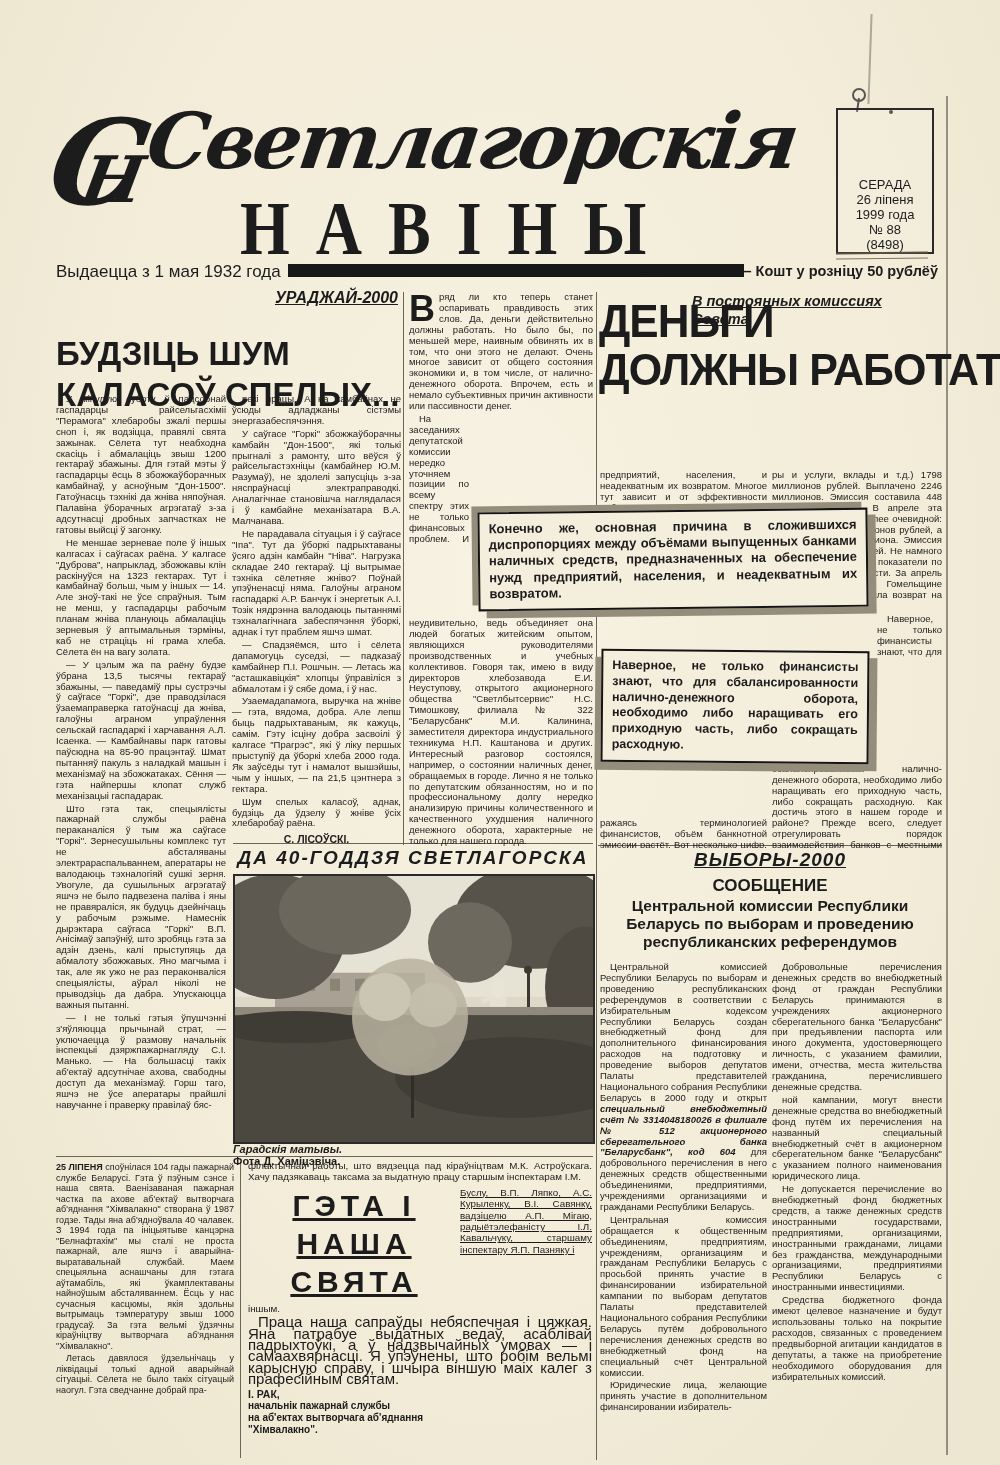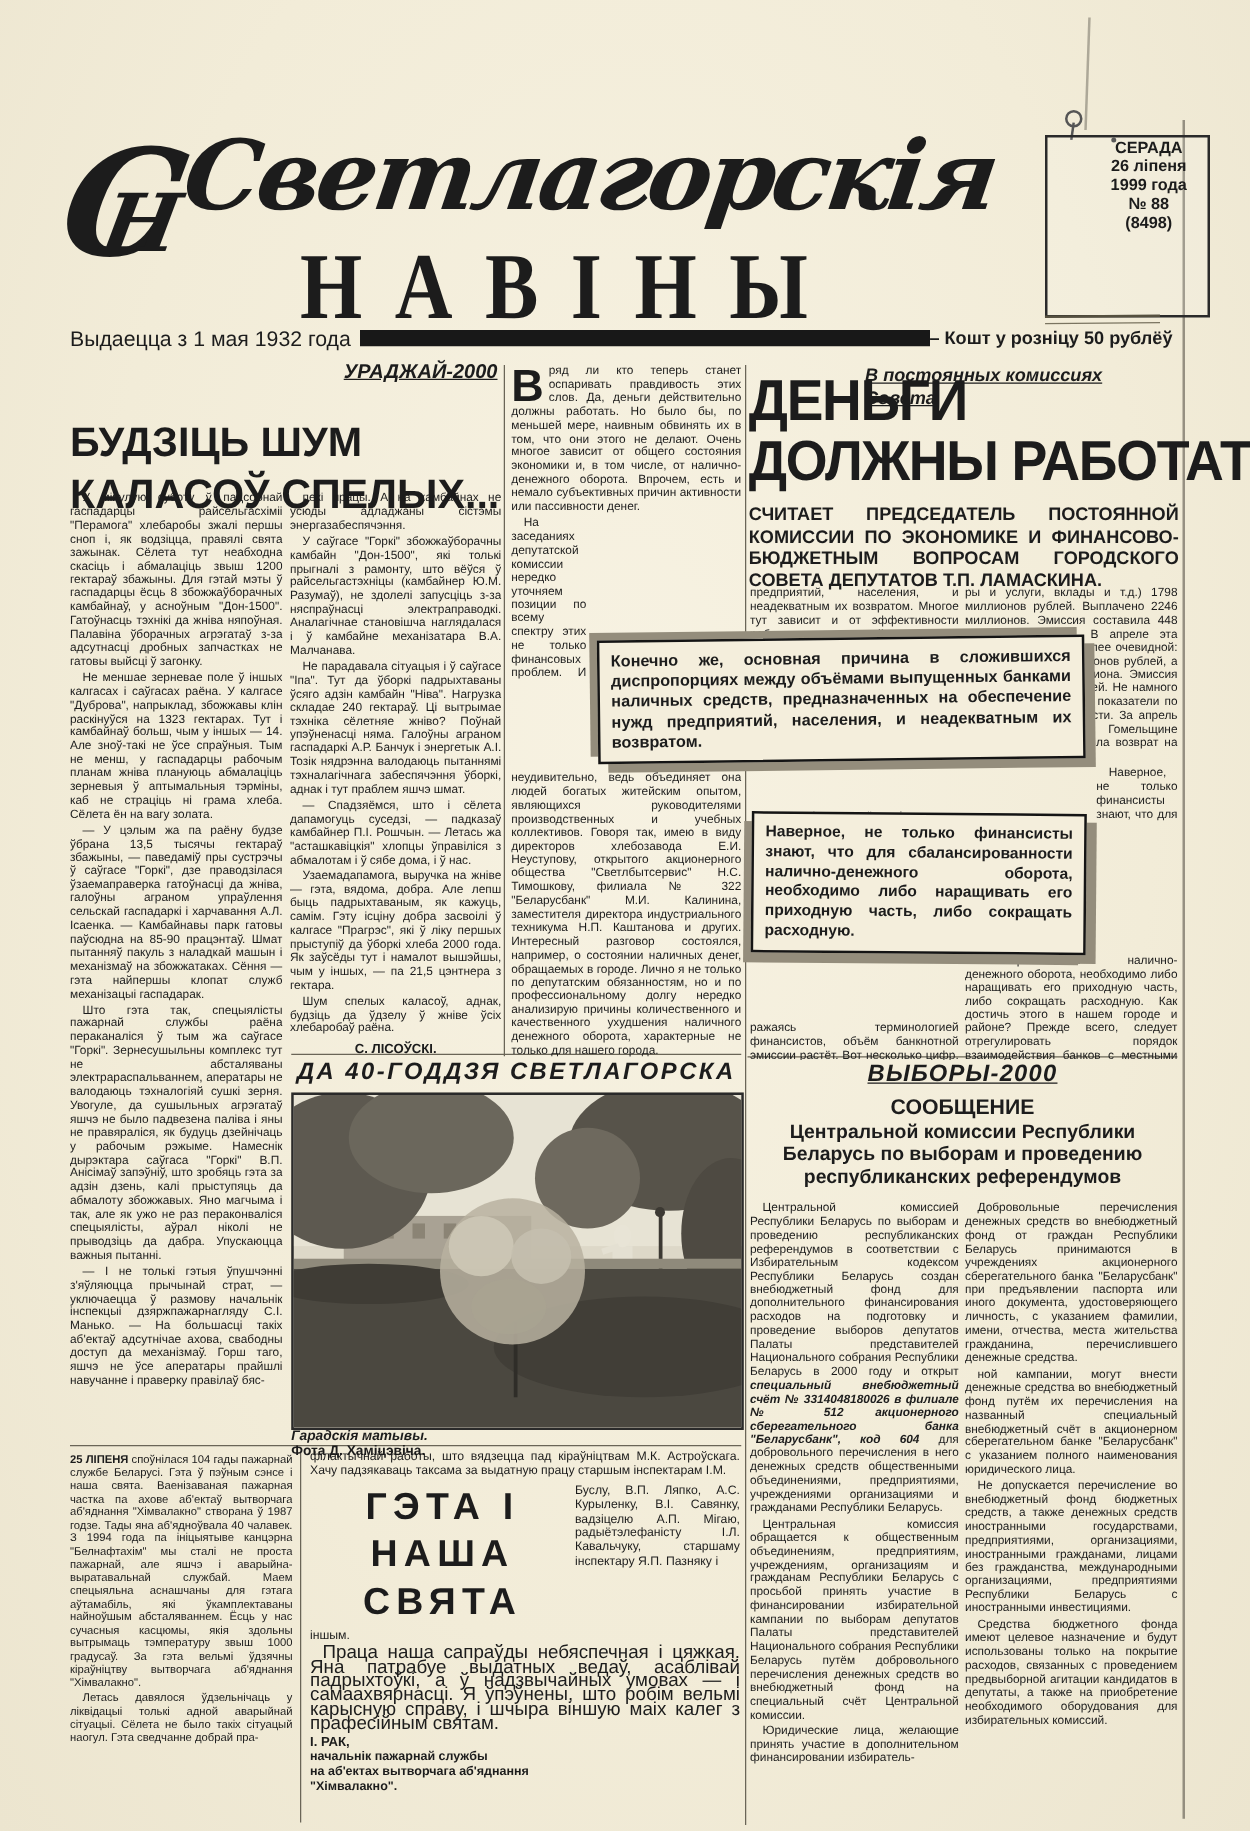--- a/index.html
+++ b/index.html
@@ -14,22 +14,22 @@
   
   .monogram{position:absolute;left:52px;top:104px;font-family:"DejaVu Serif",serif;
     font-style:italic;font-weight:bold;font-size:118px;line-height:1;transform:skewX(-10deg);}
   .monogram .n2{position:absolute;left:34px;top:44px;font-size:64px;}
   .title-script{position:absolute;left:148px;top:96px;width:680px;
     font-family:"DejaVu Serif",serif;font-style:italic;font-weight:bold;font-size:77px;
     letter-spacing:-3px;transform:skewX(-8deg);white-space:nowrap;}
   .title-caps{position:absolute;left:240px;top:186px;font-family:"Liberation Serif",serif;
     font-weight:bold;font-size:64px;letter-spacing:26px;transform:scaleY(1.18);transform-origin:top left;white-space:nowrap;}
   .datebox{position:absolute;left:836px;top:108px;width:94px;height:142px;border:2px solid #2a2a2a;
-    display:flex;flex-direction:column;justify-content:flex-start;align-items:center;
-    font-weight:bold;font-size:13px;text-align:center;background:rgba(255,255,255,.12);padding-left:34px;}
+    display:flex;flex-direction:column;justify-content:flex-end;align-items:center;
+    font-weight:normal;font-size:13px;text-align:center;background:rgba(255,255,255,.12);}
   .pin{position:absolute;left:852px;top:88px;width:10px;height:10px;border:2px solid #555;border-radius:50%;}
   .pin:after{content:"";position:absolute;left:3px;top:8px;width:2px;height:14px;background:#555;transform:rotate(8deg);}
   .dot{position:absolute;left:889px;top:110px;width:4px;height:4px;background:#444;border-radius:50%;}
   .dbl-line{position:absolute;left:836px;top:252px;width:92px;height:4px;
     border-top:2px solid #55503f;border-bottom:1px solid #7a7460;transform:rotate(-.6deg);}
   .founded{position:absolute;left:56px;top:262px;font-size:17px;}
   .blackbar{position:absolute;left:288px;top:264px;width:456px;height:13px;background:#181818;}
   .price{position:absolute;right:62px;top:263px;font-size:14.5px;font-weight:bold;}
 
   
@@ -72,21 +72,21 @@
   .caption-row{position:absolute;left:233px;top:1143px;width:358px;display:flex;justify-content:space-between;
     font-size:11px;font-weight:bold;flex-direction:column;}
   .caption-row .cap{font-style:italic;}
 
   
   .fire-left{left:56px;top:1162px;width:178px;height:298px;}
   .fire-left p{font-size:9px;line-height:10.5px;}
   .lead-bold{font-weight:bold;}
   .fire-right{position:absolute;left:248px;top:1160px;width:344px;}
   .fire-intro{font-size:9.8px;line-height:11.4px;text-align:justify;margin:0;}
-  .fire-mid{display:flex;margin-top:4px;}
+  .fire-mid{display:flex;margin-top:4px;text-decoration:underline;}
   .fire-headline{width:212px;font-size:30px;line-height:38px;font-weight:800;letter-spacing:5px;text-align:center;}
   .fire-names{width:132px;font-size:9.8px;line-height:11.4px;text-align:justify;}
   .fire-after{font-size:9.8px;line-height:11.4px;margin:2px 0 0 0;}
   .fire-p{font-size:15px;line-height:11.4px;text-align:justify;text-indent:10px;margin:2px 0 0 0;}
   .fire-sig{margin-top:3px;font-size:10px;line-height:12px;font-weight:bold;}
   .fire-sig .nm{font-size:10.5px;}
 
   
   .elect-kicker{position:absolute;left:598px;top:849px;width:344px;text-align:center;
     font-size:19px;font-weight:800;font-style:italic;letter-spacing:1px;text-decoration:underline;}
@@ -155,21 +155,20 @@
       </div>
     <div class="sig">С. ЛІСОЎСКІ.</div>
   </div>
 
   <div class="money-kicker kicker">
     <div>В постоянных комиссиях</div>
     <div>Совета</div>
   </div>
   <div class="money-h1">ДЕНЬГИ</div>
   <div class="money-h2">ДОЛЖНЫ РАБОТАТЬ, —</div>
-  <div class="money-sub">СЧИТАЕТ ПРЕДСЕДАТЕЛЬ ПОСТОЯННОЙ КОМИССИИ ПО ЭКОНОМИКЕ И ФИНАНСОВО-БЮДЖЕТНЫМ ВОПРОСАМ ГОРОДСКОГО СОВЕТА ДЕПУТАТОВ Т.П. ЛАМАСКИНА.</div>
 
   <div class="col bodytext" style="left:409px;top:292px;width:184px;height:556px;">
     <p style="text-indent:0;"><span class="dropcap">В</span><span>ряд ли кто теперь станет оспаривать правдивость этих слов. Да, деньги действительно должны работать. Но было бы, по меньшей мере, наивным обвинять их в том, что они этого не делают. Очень многое зависит от общего состояния экономики и, в том числе, от налично-денежного оборота. Впрочем, есть и немало субъективных причин активности или пассивности денег.</span></p>
     <p><span class="spacer-r"></span><span>На заседаниях депутатской комиссии нередко уточняем позиции по всему спектру этих не только финансовых проблем. И неудивительно, ведь объединяет она людей богатых житейским опытом, являющихся руководителями производственных и учебных коллективов. Говоря так, имею в виду директоров хлебозавода Е.И. Неуступову, открытого акционерного общества "Светлбытсервис" Н.С. Тимошкову, филиала № 322 "Беларусбанк" М.И. Калинина, заместителя директора индустриального техникума Н.П. Каштанова и других. Интересный разговор состоялся, например, о состоянии наличных денег, обращаемых в городе. Лично я не только по депутатским обязанностям, но и по профессиональному долгу нередко анализирую причины количественного и качественного ухудшения наличного денежного оборота, характерные не только для нашего города.</span></p>
 
   </div>
 
   <div class="col bodytext" style="left:600px;top:470px;width:167px;height:378px;">
     <p style="text-indent:0;">предприятий, населения, и неадекватным их возвратом. Многое тут зависит и от эффективности работы предприятий торговли, бытовых услуг.</p>
     <div class="block-spacer1"></div>

